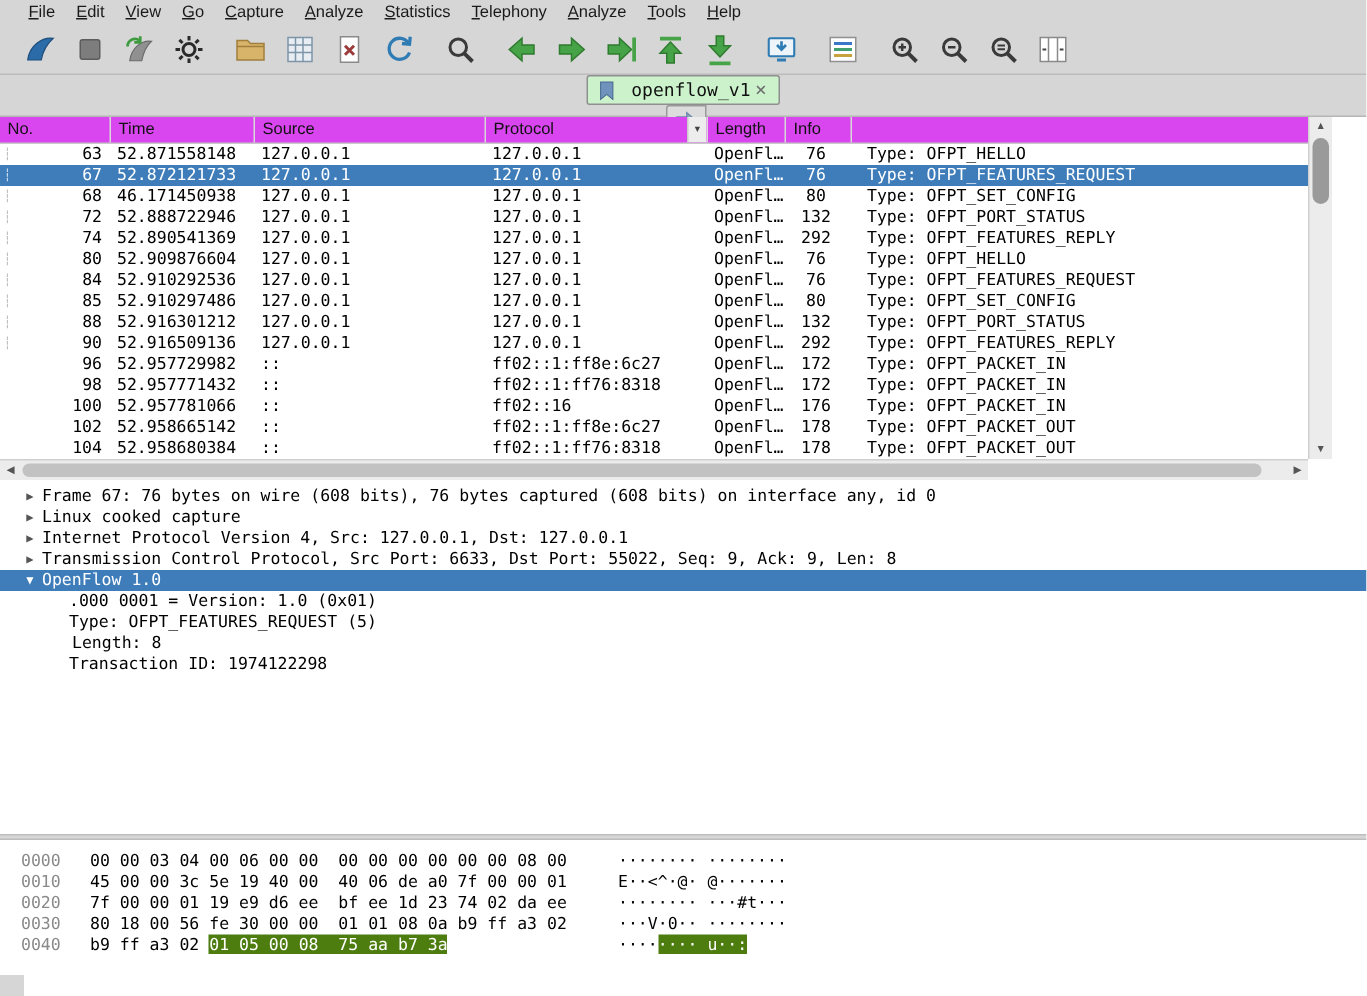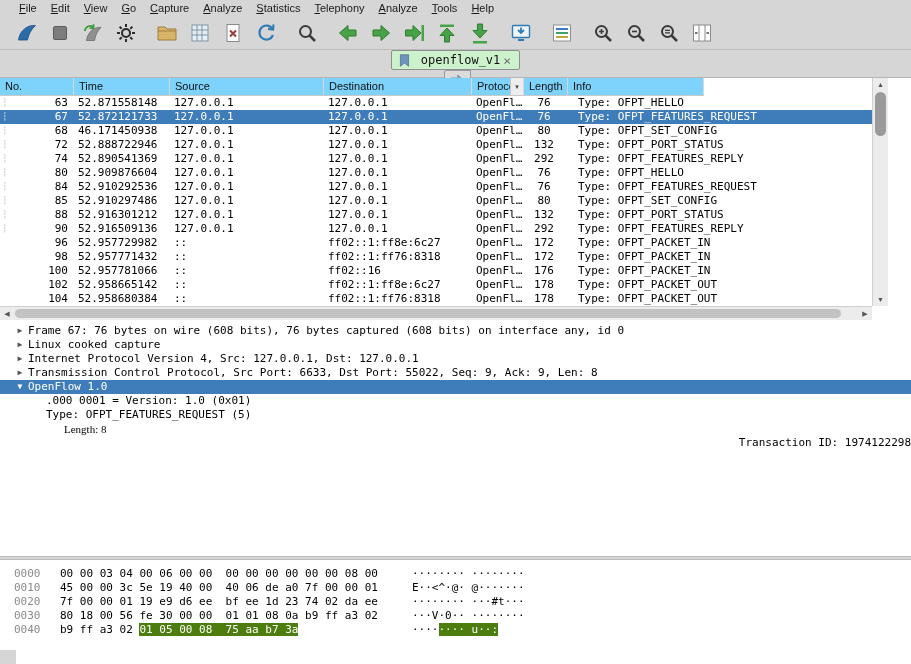--- a/index.html
+++ b/index.html
@@ -34,21 +34,21 @@
                   display:flex; align-items:center; justify-content:center; margin-left:3px; }
   .filter-apply { width:27px; border-radius:2px 0 0 2px; }
   .filter-apply svg { width:18px; height:18px; }
   .filter-drop { width:16px; border-left:none; margin-left:0; border-radius:0 2px 2px 0;
                  font-size:8px; color:#333; }
   .filter-sep { width:1px; height:18px; background:#b0b0b0; margin:0 8px 0 10px; }
   .filter-add { width:22px; height:20px; font-size:15px; color:#2a2a2a; text-align:center; line-height:20px; }
 
   
   .plist { position:absolute; left:0; top:78px; width:911px; height:242px; background:#fff; }
-  .pl-header { position:absolute; left:0; top:0; width:704px; height:18px; background:#7dd3fc;
+  .pl-header { position:absolute; left:0; top:0; width:872px; height:18px; background:#d946ef;
                border-bottom:1px solid #c9c9c9; display:grid;
                grid-template-columns:74px 96px 154px 148px 52px 44px 1fr; font-size:11px; color:#111; }
   .hcell { position:relative; padding:2px 0 0 5px; border-right:1px solid #d8d8d8; white-space:nowrap; overflow:hidden; }
   .col-drop { position:absolute; right:0; top:0; bottom:0; width:13px; border-left:1px solid #c9c9c9;
               background:#ededed; font-size:7px; color:#444; text-align:center; line-height:17px; }
   .pl-body { position:absolute; left:0; top:18px; width:872px; height:210px; overflow:hidden; background:#fff; }
   .pl-row { display:grid; grid-template-columns:10px 64px 96px 154px 148px 52px 44px 1fr;
             height:14px; line-height:14px; font-family:"DejaVu Sans Mono",monospace; font-size:11px;
             white-space:nowrap; color:#000; }
   .pl-row span { overflow:hidden; }
@@ -264,21 +264,20 @@
     <span class="filter-drop">▾</span>
     <span class="filter-sep"></span>
     <span class="filter-add">+</span>
   </div>
 
   <div class="plist">
     <div class="pl-header">
         <span class="hcell"><span>No.</span></span>
         <span class="hcell"><span>Time</span></span>
         <span class="hcell"><span>Source</span></span>
-        <span class="hcell"><span>Destination</span></span>
         <span class="hcell"><span>Protocol</span><span class="col-drop">▾</span></span>
         <span class="hcell"><span>Length</span></span>
         <span class="hcell"><span>Info</span></span>
       </div>
     <div class="pl-body">
         <div class="pl-row">
           <span class="gutter">┆</span>
           <span class="c-no">63</span>
           <span class="c-time">52.871558148</span>
           <span class="c-src">127.0.0.1</span>
@@ -441,22 +440,22 @@
   </div>
 
   <div class="details">
       <div class="dt-row" style="padding-left: 12px;"><span class="dt-arrow">▶</span><span>Frame 67: 76 bytes on wire (608 bits), 76 bytes captured (608 bits) on interface any, id 0</span></div>
       <div class="dt-row" style="padding-left: 12px;"><span class="dt-arrow">▶</span><span>Linux cooked capture</span></div>
       <div class="dt-row" style="padding-left: 12px;"><span class="dt-arrow">▶</span><span>Internet Protocol Version 4, Src: 127.0.0.1, Dst: 127.0.0.1</span></div>
       <div class="dt-row" style="padding-left: 12px;"><span class="dt-arrow">▶</span><span>Transmission Control Protocol, Src Port: 6633, Dst Port: 55022, Seq: 9, Ack: 9, Len: 8</span></div>
       <div class="dt-row sel" style="padding-left: 12px;"><span class="dt-arrow">▼</span><span>OpenFlow 1.0</span></div>
       <div class="dt-row" style="padding-left: 30px;"><span class="dt-arrow"></span><span>.000 0001 = Version: 1.0 (0x01)</span></div>
       <div class="dt-row" style="padding-left: 30px;"><span class="dt-arrow"></span><span>Type: OFPT_FEATURES_REQUEST (5)</span></div>
-      <div class="dt-row" style="padding-left: 48px; font-family: Liberation Serif, serif;"><span class="dt-arrow"></span><span>Length: 8</span></div>
-      <div class="dt-row" style="padding-left: 30px; justify-content: flex-end;"><span class="dt-arrow"></span><span>Transaction ID: 1974122298</span></div>
+      <div class="dt-row" style="padding-left: 32px;"><span class="dt-arrow"></span><span>Length: 8</span></div>
+      <div class="dt-row" style="padding-left: 30px;"><span class="dt-arrow"></span><span>Transaction ID: 1974122298</span></div>
     </div>
   <div class="splitter"></div>
   <div class="hexpane">
       <div class="hex-row"><span class="off">0000</span><span class="hx"><span>00 00 03 04 00 06 00 00  00 00 00 00 00 00 08 00</span></span><span class="asc"><span>········ ········</span></span></div>
       <div class="hex-row"><span class="off">0010</span><span class="hx"><span>45 00 00 3c 5e 19 40 00  40 06 de a0 7f 00 00 01</span></span><span class="asc"><span>E··&lt;^·@· @·······</span></span></div>
       <div class="hex-row"><span class="off">0020</span><span class="hx"><span>7f 00 00 01 19 e9 d6 ee  bf ee 1d 23 74 02 da ee</span></span><span class="asc"><span>········ ···#t···</span></span></div>
       <div class="hex-row"><span class="off">0030</span><span class="hx"><span>80 18 00 56 fe 30 00 00  01 01 08 0a b9 ff a3 02</span></span><span class="asc"><span>···V·0·· ········</span></span></div>
       <div class="hex-row"><span class="off">0040</span><span class="hx"><span>b9 ff a3 02 </span><span class="hl">01 05 00 08  75 aa b7 3a</span></span><span class="asc"><span>····</span><span class="hl">···· u··:</span></span></div>
     </div>
   <div class="corner"></div>

